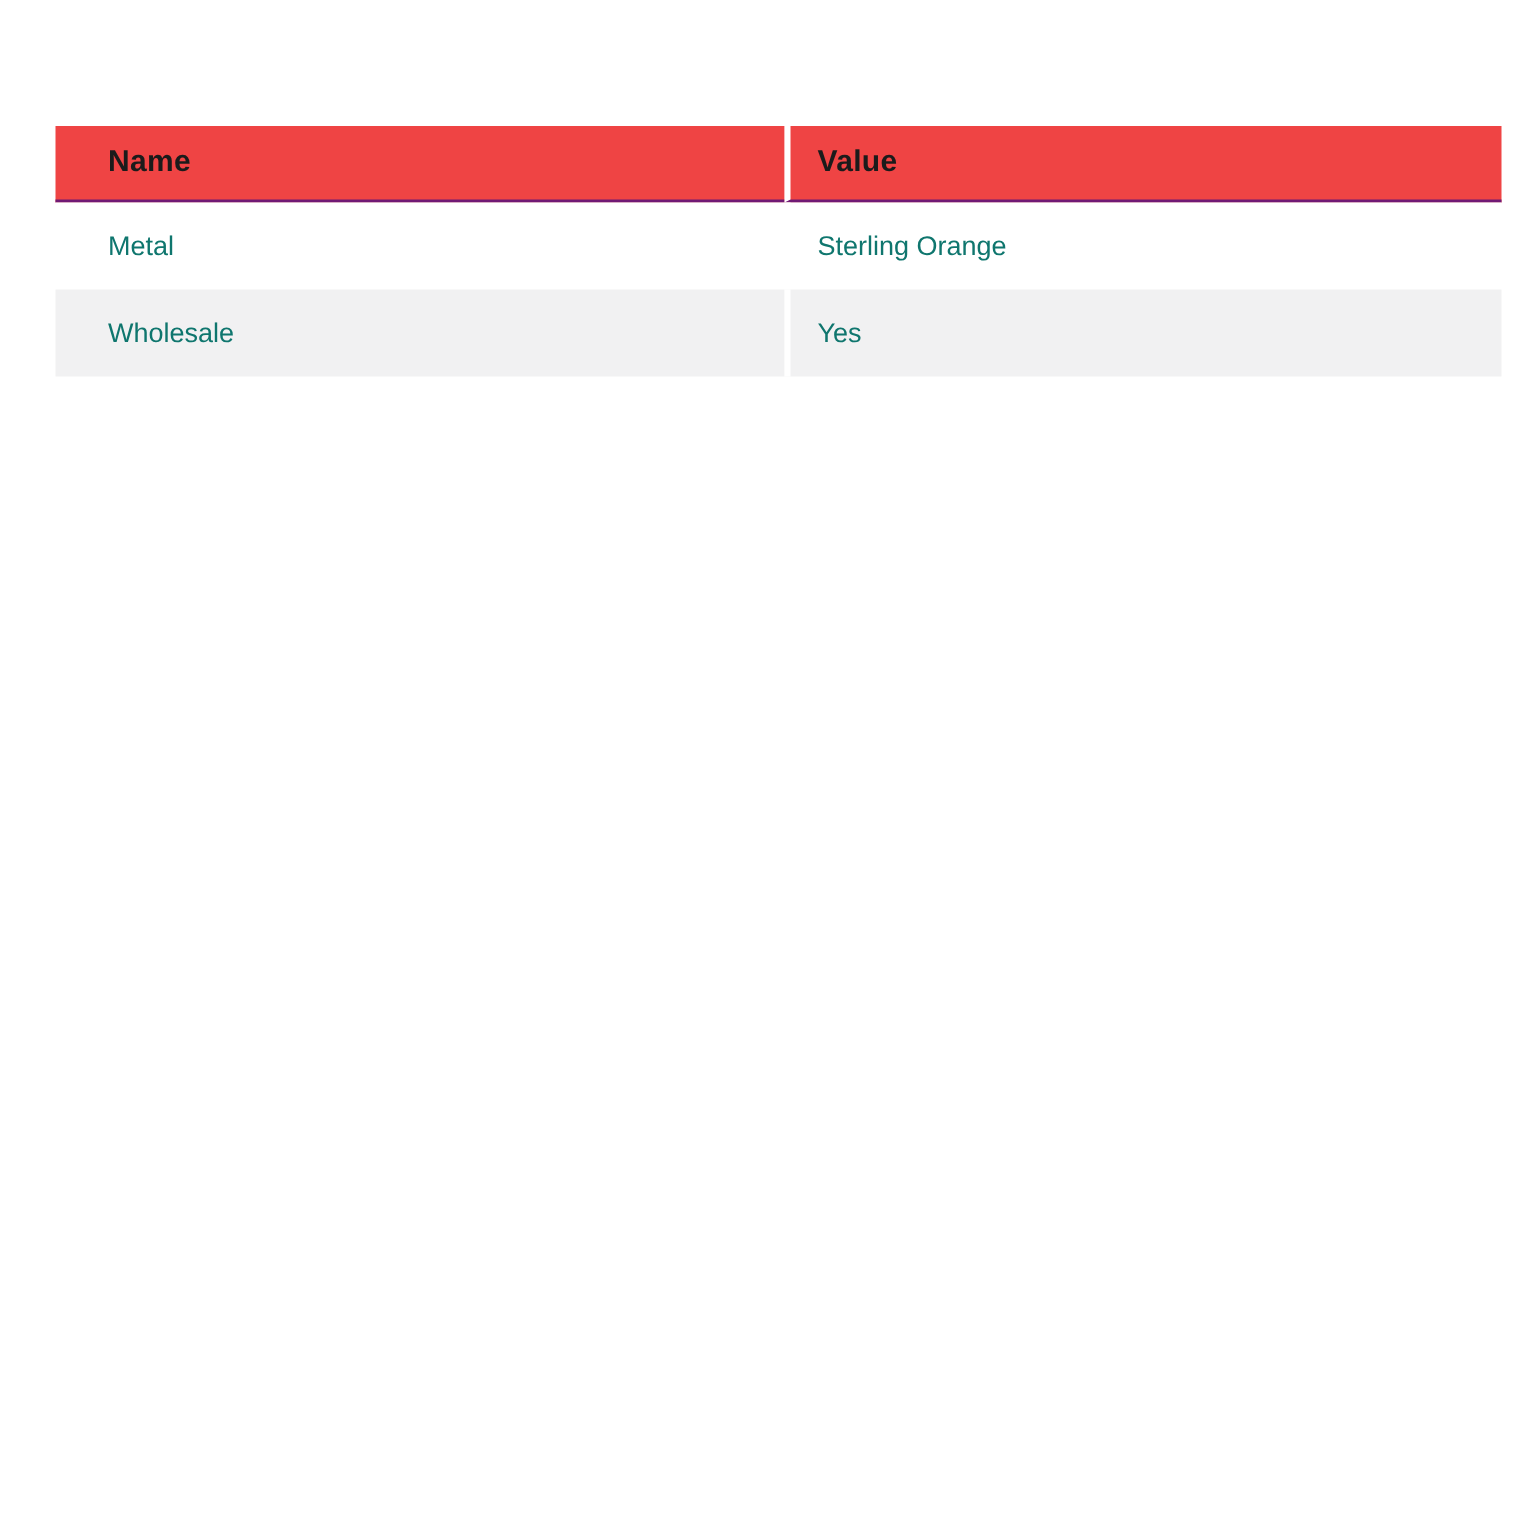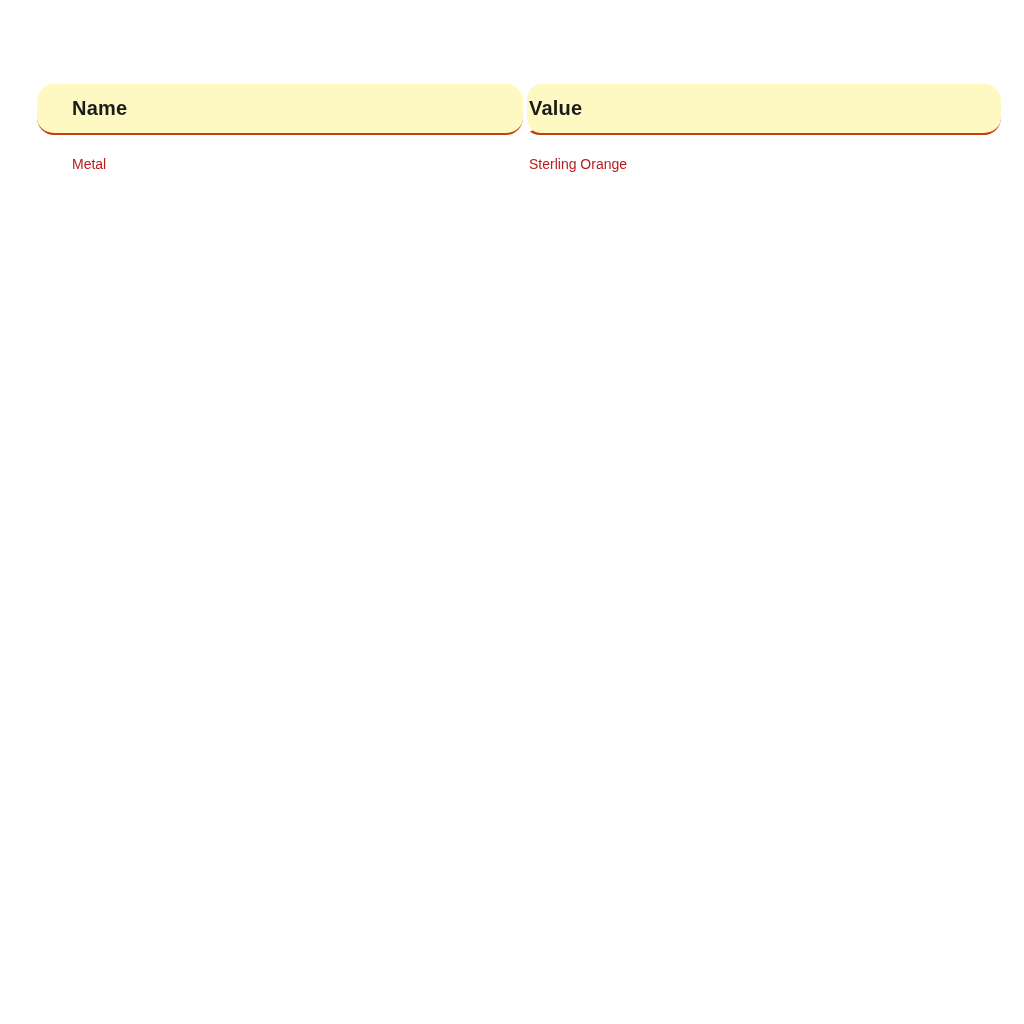--- a/index.html
+++ b/index.html
@@ -31,40 +31,39 @@
   table.attributes td {
     box-sizing: border-box;
     text-align: left;
     vertical-align: middle;
     white-space: nowrap;
     overflow: hidden;
   }
   
   table.attributes thead th {
     height: 51px;
-    background: #fef9c3;
-    border-bottom: 2px solid #c2410c;
+    background: #ef4444;
+    border-bottom: 2px solid #701a75;
     font-size: 20px;
     font-weight: 700;
     color: #1b1b1b;
     letter-spacing: 0.2px;
-    border-radius: 17px;
   }
   
   table.attributes tbody td {
     height: 58px;
-    font-size: 14px;
+    font-size: 18px;
     font-weight: 400;
-    color: #b91c1c;
+    color: #0f766e;
   }
   table.attributes tbody tr:nth-child(odd) td { background: #ffffff; }
   table.attributes tbody tr:nth-child(even) td { background: #f1f1f2; }
   
   .col-name  { padding-left: 35px; padding-right: 10px; }
-  .col-value { padding-left: 2px; padding-right: 10px; margin-top: 12px; }
+  .col-value { padding-left: 18px; padding-right: 10px; margin-top: 12px; }
   
   table.attributes th.col-value,
   table.attributes td.col-value {
     border-left: 4px solid #ffffff;
   }
 </style>
 </head>
 <body>
 
 <div class="page">
@@ -77,15 +76,19 @@
       <tr>
         <th class="col-name">Name</th>
         <th class="col-value">Value</th>
       </tr>
     </thead>
     <tbody>
       <tr>
         <td class="col-name">Metal</td>
         <td class="col-value">Sterling Orange</td>
       </tr>
+      <tr>
+        <td class="col-name">Wholesale</td>
+        <td class="col-value">Yes</td>
+      </tr>
     </tbody>
   </table>
 </div>
 
 </body></html>

